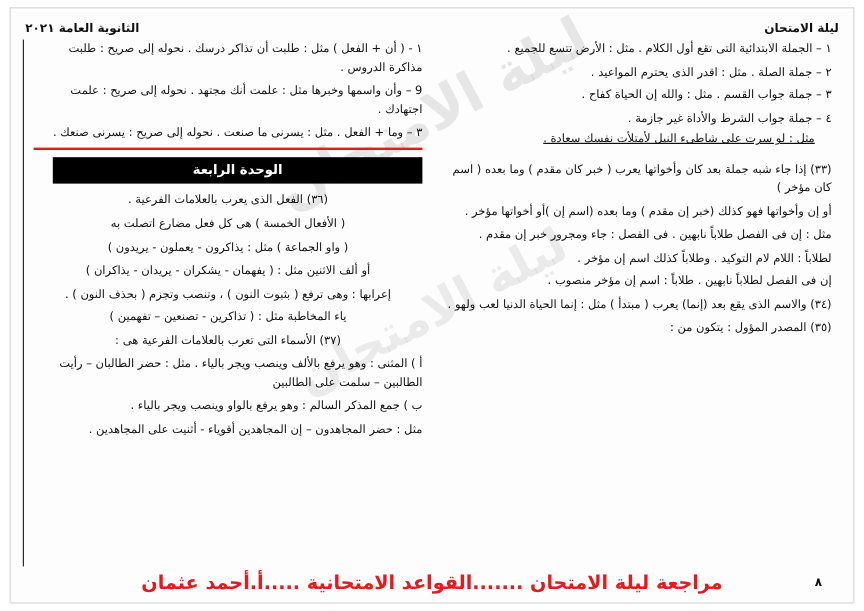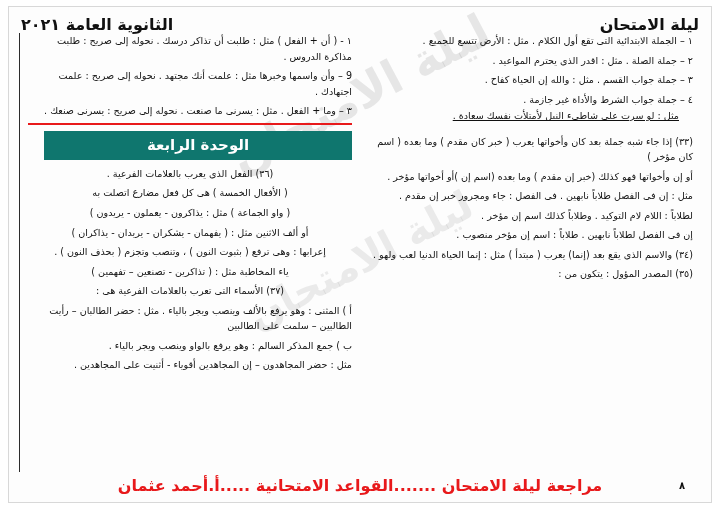--- a/index.html
+++ b/index.html
@@ -32,21 +32,21 @@
   .header {
     position: absolute;
     top: 8px;
     left: 12px;
     right: 12px;
     height: 18px;
     display: flex;
     flex-direction: row-reverse;
     justify-content: space-between;
     align-items: center;
-    font-size: 16px;
+    font-size: 10px;
     font-weight: bold;
     color: #111;
   }
   .header .hdr-right { direction: rtl; }
   .header .hdr-left { direction: rtl; }
 
   .columns {
     position: absolute;
     top: 26px;
     left: 10px;
@@ -71,25 +71,25 @@
   p.line {
     margin: 0 0 4px 0;
     padding: 0;
   }
   p.tight { margin-bottom: 1px; }
   p.indent { padding-right: 14px; text-decoration: underline; }
   .gap { height: 6px; }
 
   
   .banner {
-    background: #0f766e;
+    background: #000000;
     color: #ffffff;
     text-align: center;
     font-weight: bold;
-    font-size: 15px;
+    font-size: 11px;
     padding: 2px 0 3px 0;
     margin: 6px 0 6px 16px;
     letter-spacing: 0;
   }
   .redline {
     height: 2px;
     background: #e8191b;
     margin: 0 0 0 0;
   }
   .center { text-align: center; }

